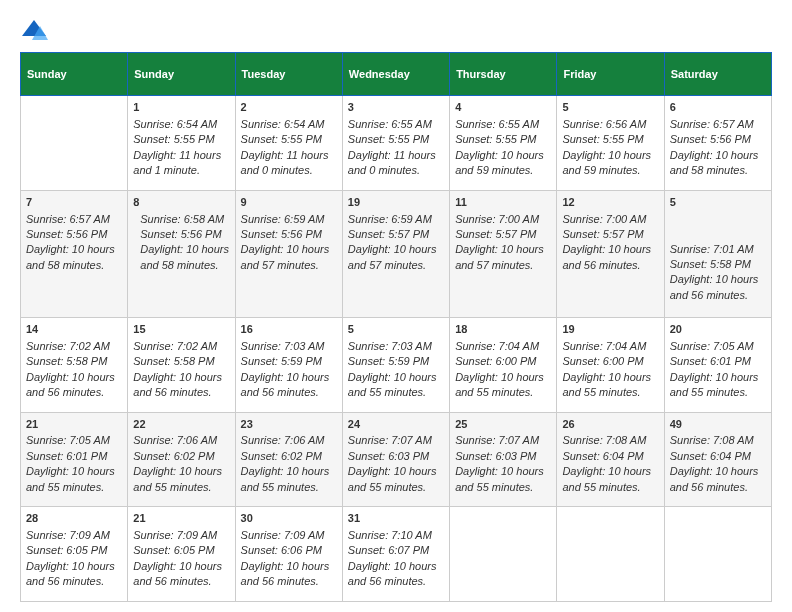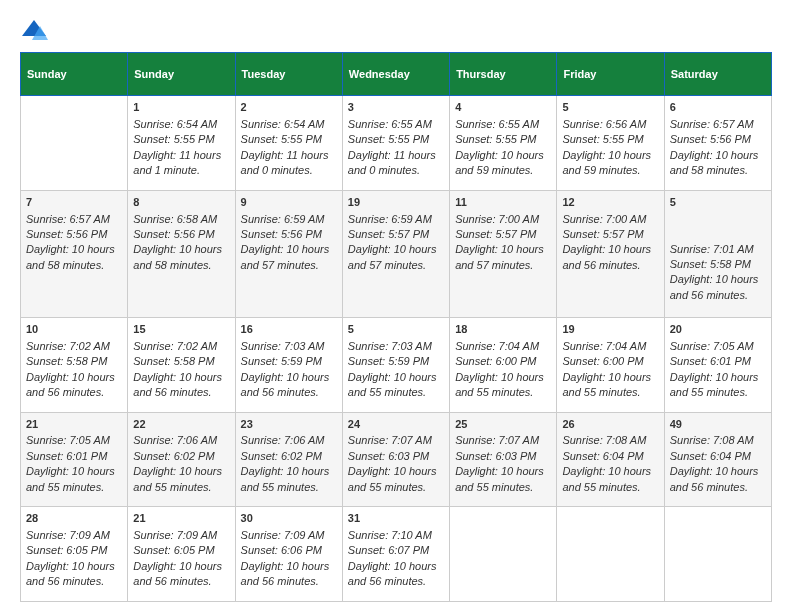--- a/index.html
+++ b/index.html
@@ -188,21 +188,21 @@
         <tr class="row-shaded">
           <td>
             <span class="day-num">7</span>
             <div class="day-info" style="white-space: pre-line;">Sunrise: 6:57 AM
 Sunset: 5:56 PM
 Daylight: 10 hours
 and 58 minutes.</div>
           </td>
           <td>
             <span class="day-num">8</span>
-            <div class="day-info" style="white-space: pre-line;">Sunrise: 6:58 AM
+            <div class="day-info" style="white-space: pre-line; margin-left: 7px;">Sunrise: 6:58 AM
 Sunset: 5:56 PM
 Daylight: 10 hours
 and 58 minutes.</div>
           </td>
           <td>
             <span class="day-num">9</span>
             <div class="day-info" style="white-space: pre-line;">Sunrise: 6:59 AM
 Sunset: 5:56 PM
 Daylight: 10 hours
 and 57 minutes.</div>
@@ -231,21 +231,21 @@
           <td>
             <span class="day-num">5</span>
             <div class="day-info" style="white-space: pre-line; margin-top: 32px;">Sunrise: 7:01 AM
 Sunset: 5:58 PM
 Daylight: 10 hours
 and 56 minutes.</div>
           </td>
         </tr>
         <tr class="row-white">
           <td>
-            <span class="day-num">10</span>
+            <span class="day-num">14</span>
             <div class="day-info" style="white-space: pre-line;">Sunrise: 7:02 AM
 Sunset: 5:58 PM
 Daylight: 10 hours
 and 56 minutes.</div>
           </td>
           <td>
             <span class="day-num">15</span>
             <div class="day-info" style="white-space: pre-line;">Sunrise: 7:02 AM
 Sunset: 5:58 PM
 Daylight: 10 hours

